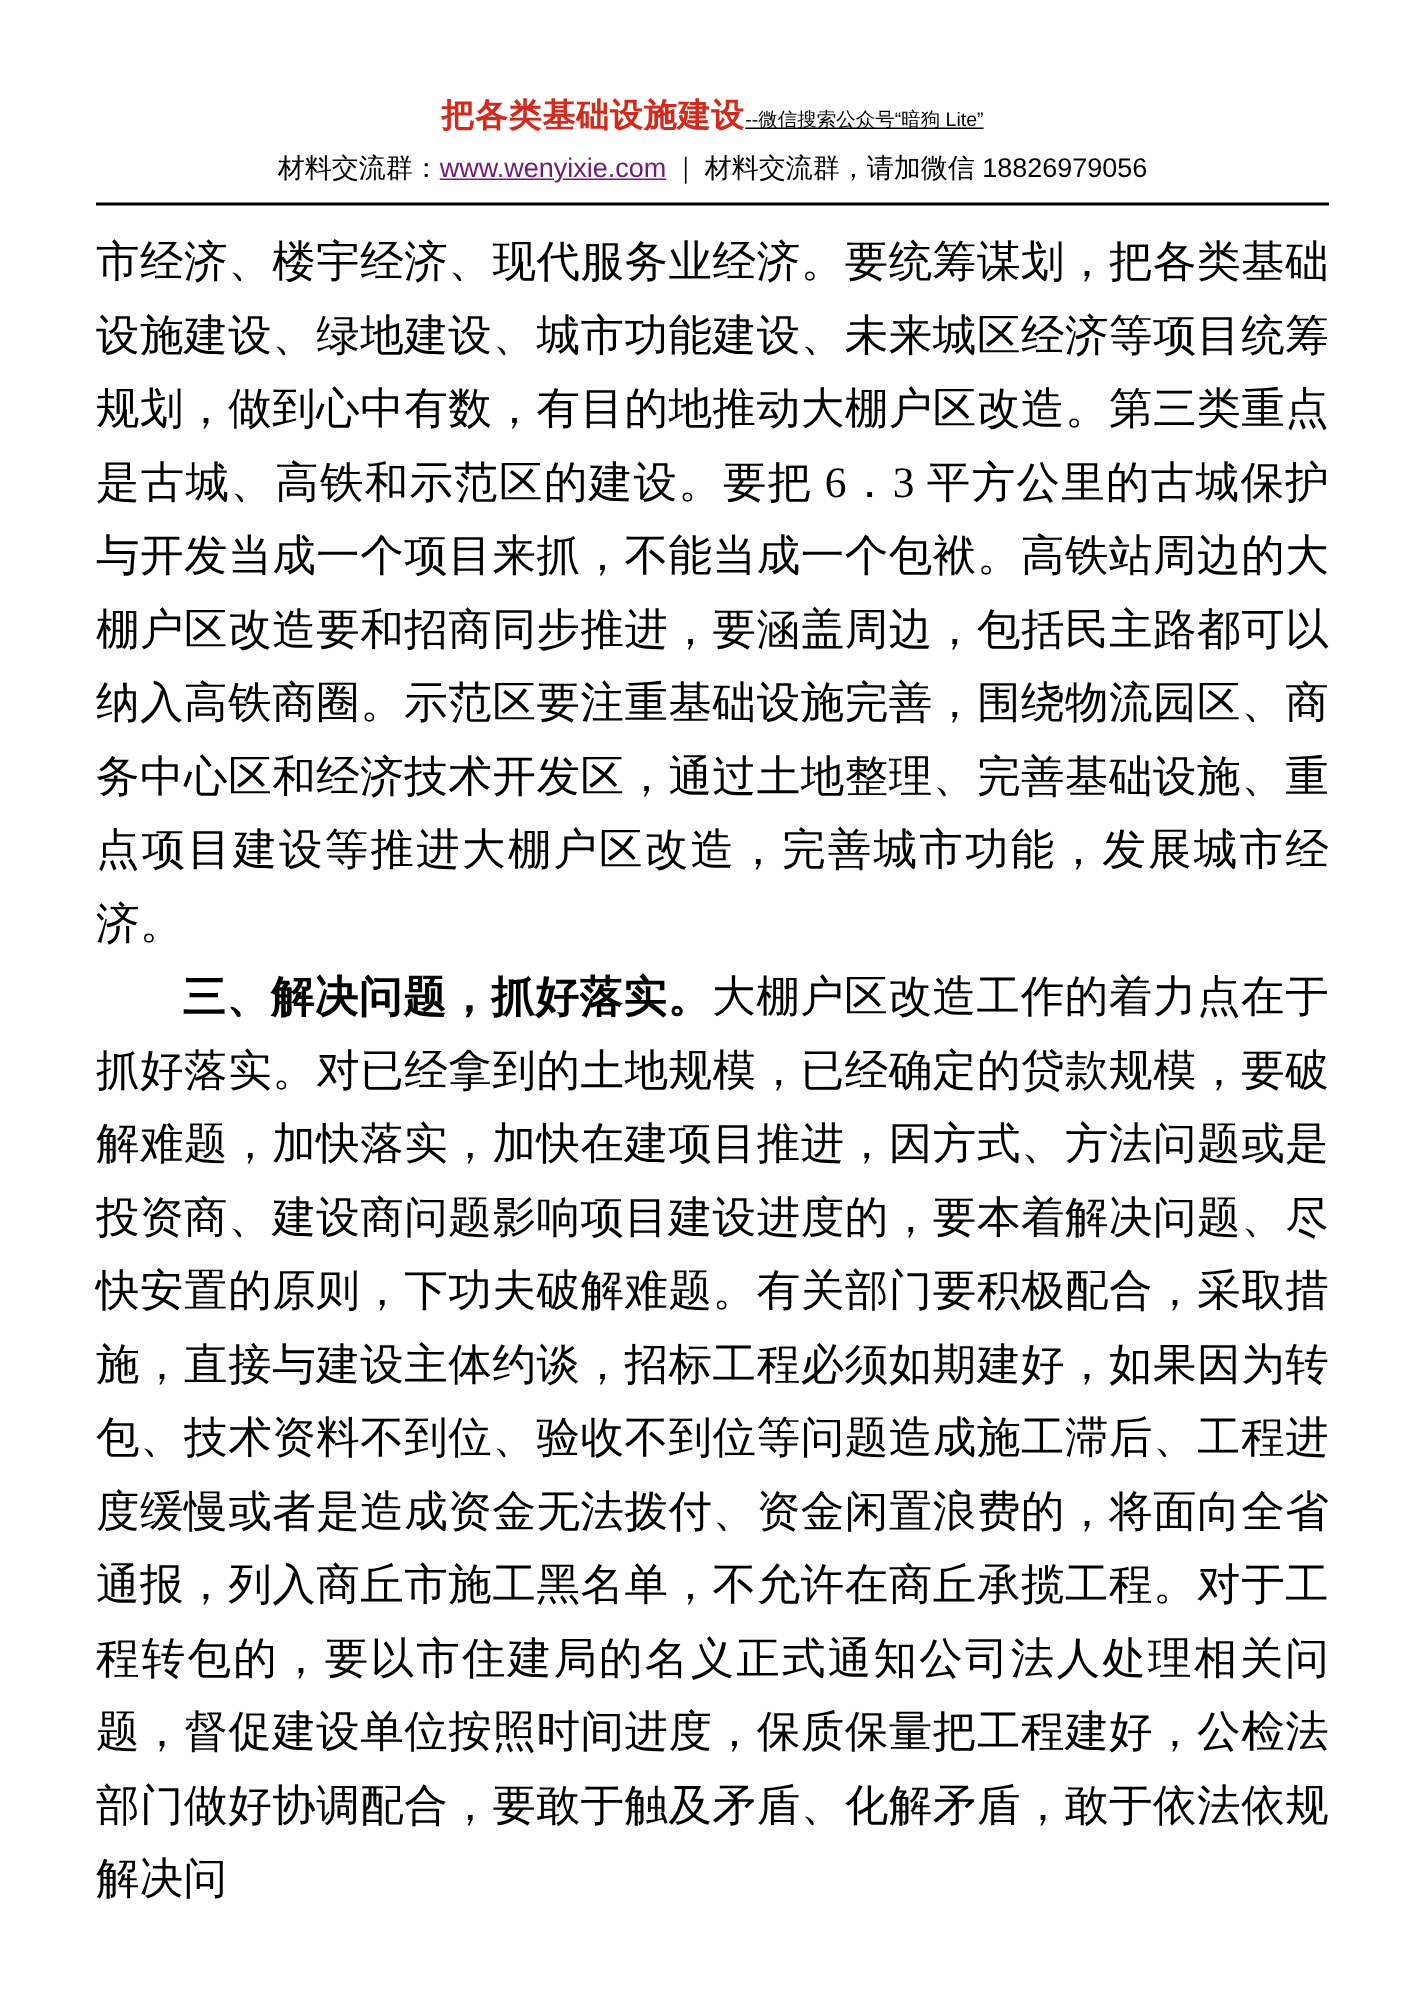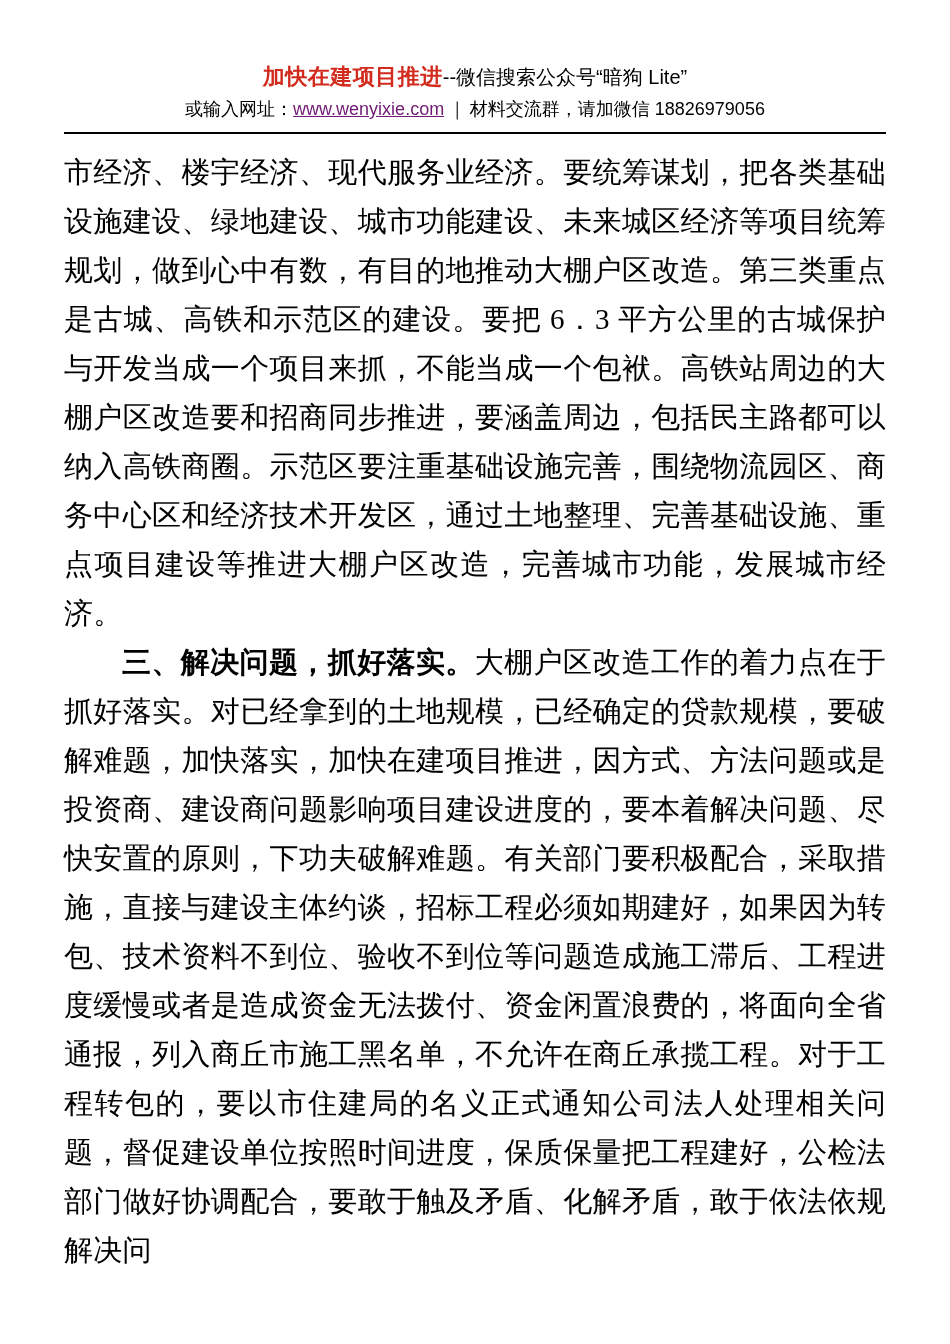--- a/index.html
+++ b/index.html
@@ -34,21 +34,22 @@
     font-family: "Liberation Sans", sans-serif;
   }
   .header-line1 .brand {
     color: #d22b1e;
     font-weight: bold;
     font-size: 22px;
     letter-spacing: 0.5px;
   }
   .header-line1 .tail {
     color: #000000;
-    font-size: 20px;
+    font-size: 13px;
+    text-decoration: underline;
   }
   .header-line2 {
     font-size: 18px;
     line-height: 30px;
     margin-top: 2px;
     white-space: nowrap;
     font-family: "Liberation Sans", sans-serif;
     color: #000000;
   }
   .header-line2 .url {
@@ -86,24 +87,24 @@
     font-weight: bold;
   }
 </style>
 </head>
 <body>
 
 <div class="page">
 
   <div class="header">
     <div class="header-line1">
-      <span class="brand">加快在建项目推进</span><span class="tail">--微信搜索公众号“暗狗 Lite”</span>
+      <span class="brand">把各类基础设施建设</span><span class="tail">--微信搜索公众号“暗狗 Lite”</span>
     </div>
     <div class="header-line2">
-      <span>或输入网址：</span><span class="url">www.wenyixie.com</span><span class="sep">｜</span><span>材料交流群，请加微信 18826979056</span>
+      <span>材料交流群：</span><span class="url">www.wenyixie.com</span><span class="sep">｜</span><span>材料交流群，请加微信 18826979056</span>
     </div>
     <hr class="rule">
   </div>
 
   <div class="content">
     <p>市经济、楼宇经济、现代服务业经济。要统筹谋划，把各类基础设施建设、绿地建设、城市功能建设、未来城区经济等项目统筹规划，做到心中有数，有目的地推动大棚户区改造。第三类重点是古城、高铁和示范区的建设。要把 6．3 平方公里的古城保护与开发当成一个项目来抓，不能当成一个包袱。高铁站周边的大棚户区改造要和招商同步推进，要涵盖周边，包括民主路都可以纳入高铁商圈。示范区要注重基础设施完善，围绕物流园区、商务中心区和经济技术开发区，通过土地整理、完善基础设施、重点项目建设等推进大棚户区改造，完善城市功能，发展城市经济。</p>
     <p class="indent"><span class="heading">三、解决问题，抓好落实。</span><span>大棚户区改造工作的着力点在于抓好落实。对已经拿到的土地规模，已经确定的贷款规模，要破解难题，加快落实，加快在建项目推进，因方式、方法问题或是投资商、建设商问题影响项目建设进度的，要本着解决问题、尽快安置的原则，下功夫破解难题。有关部门要积极配合，采取措施，直接与建设主体约谈，招标工程必须如期建好，如果因为转包、技术资料不到位、验收不到位等问题造成施工滞后、工程进度缓慢或者是造成资金无法拨付、资金闲置浪费的，将面向全省通报，列入商丘市施工黑名单，不允许在商丘承揽工程。对于工程转包的，要以市住建局的名义正式通知公司法人处理相关问题，督促建设单位按照时间进度，保质保量把工程建好，公检法部门做好协调配合，要敢于触及矛盾、化解矛盾，敢于依法依规解决问</span></p>
   </div>
 
 </div>

